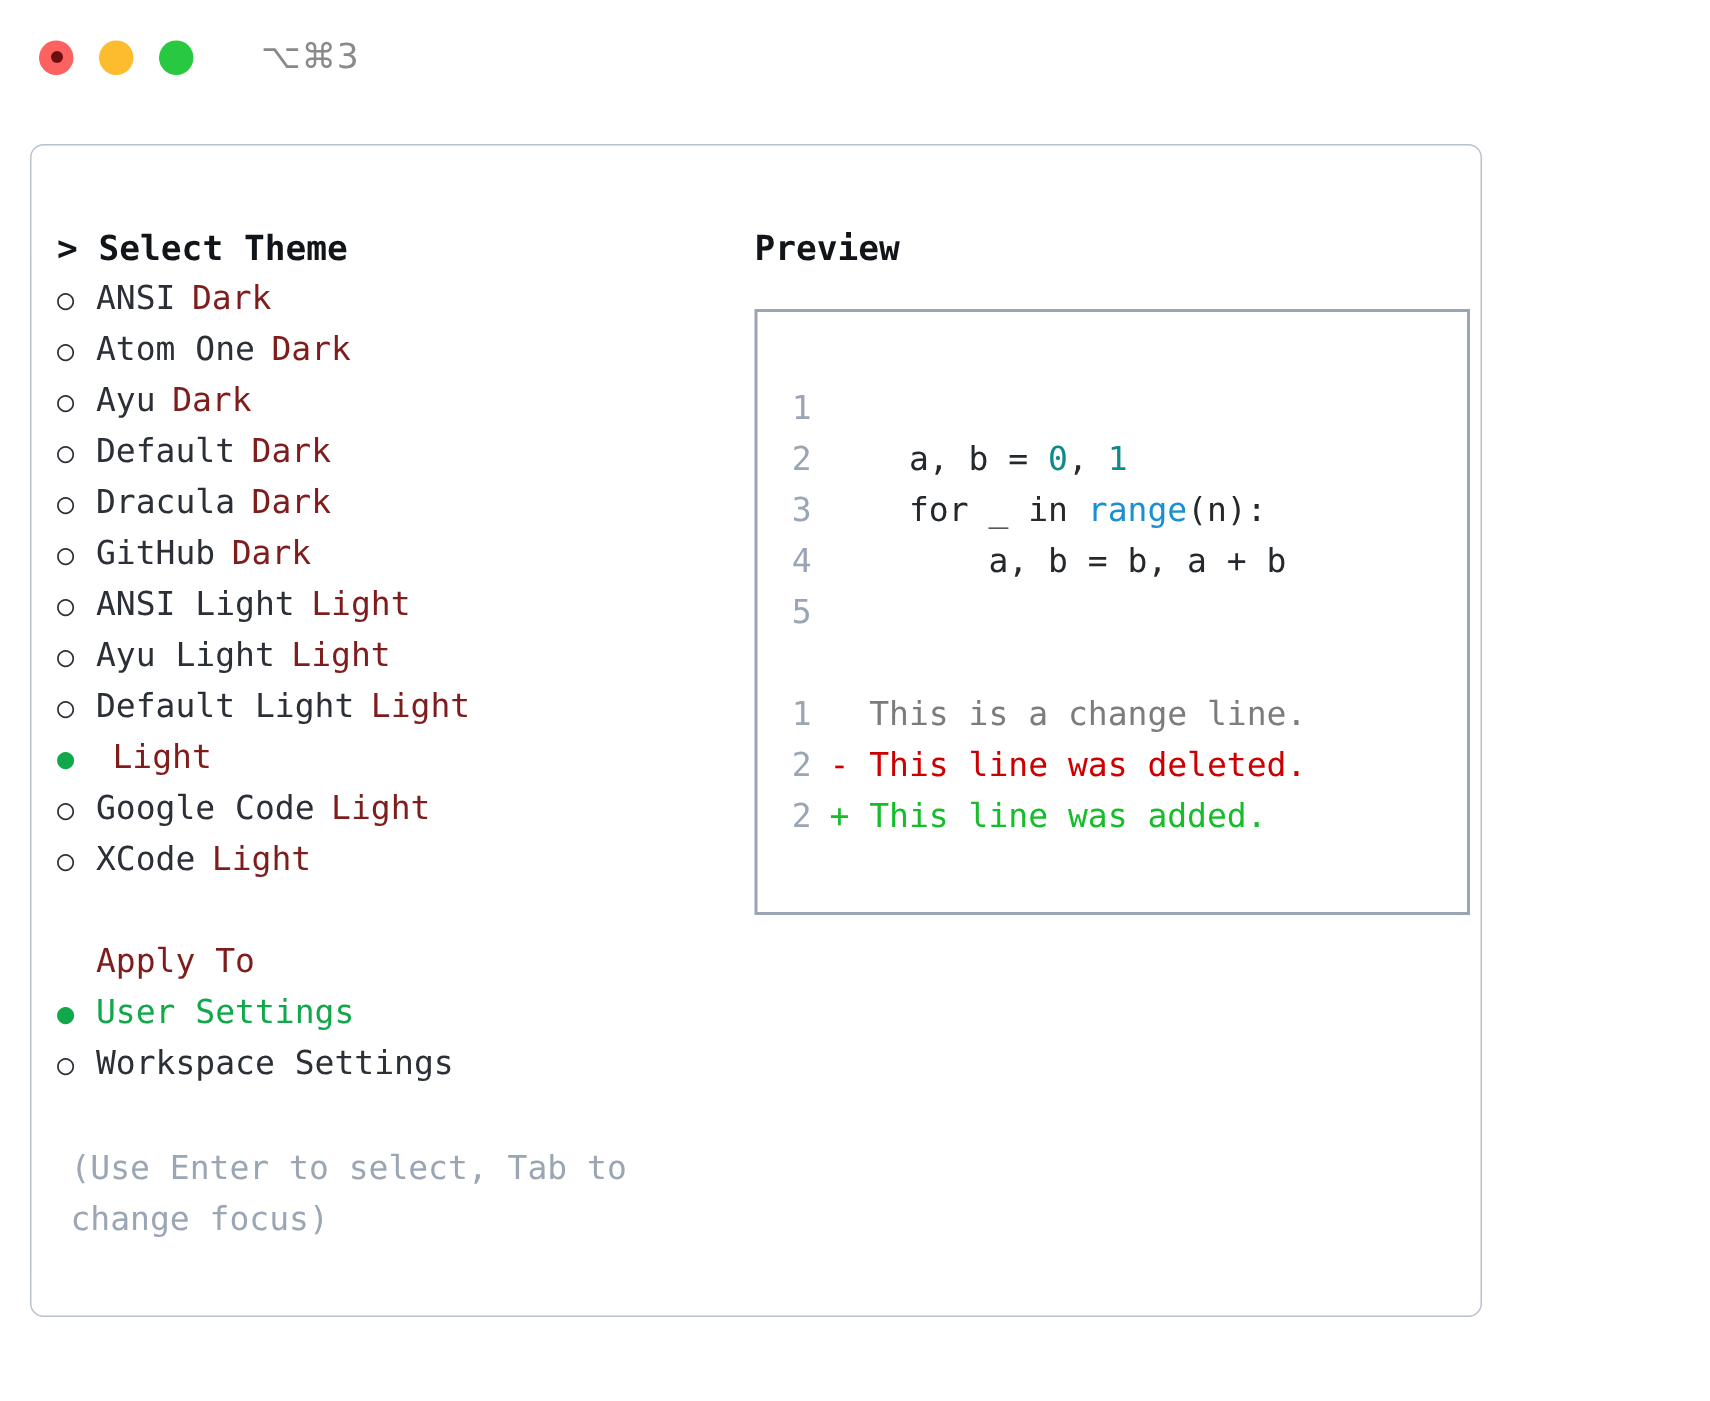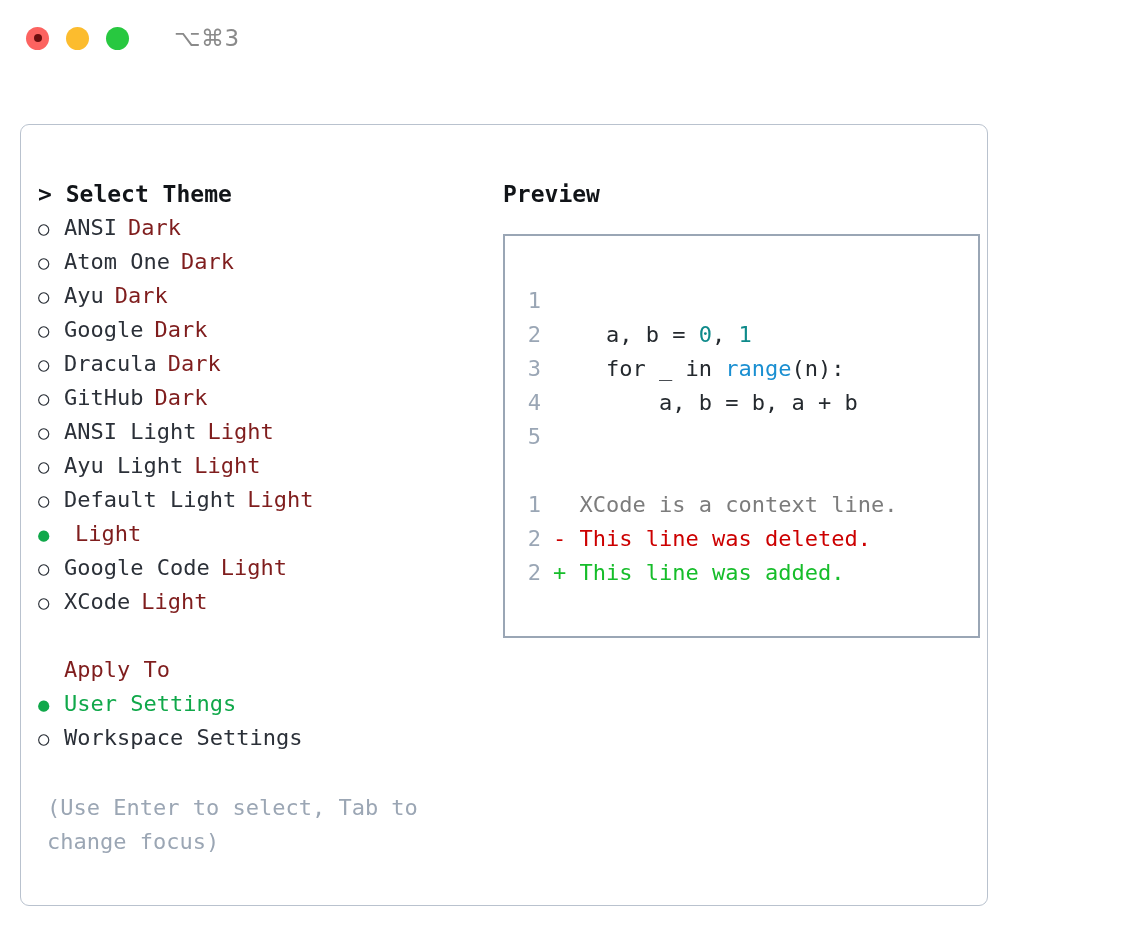--- a/index.html
+++ b/index.html
@@ -67,21 +67,20 @@
   
   .panel {
     position: absolute;
     left: 20px;
     top: 96px;
     width: 968px;
     height: 782px;
     border: 1.5px solid #b9c2ce;
     border-radius: 9px;
     background: #ffffff;
-    margin-top: 28px;
   }
 
   .panel-inner {
     position: relative;
     width: 100%;
     height: 100%;
     display: flex;
   }
 
   .col-left {
@@ -209,21 +208,21 @@
     <div class="panel-inner">
 
       <div class="col-left">
 
         <div class="section-head">&gt; Select Theme</div>
 
         <ul class="opt-list" id="theme-list">
             <li class="opt"><span class="marker">○</span><span class="opt-label">ANSI</span><span class="opt-tag">Dark</span></li>
             <li class="opt"><span class="marker">○</span><span class="opt-label">Atom One</span><span class="opt-tag">Dark</span></li>
             <li class="opt"><span class="marker">○</span><span class="opt-label">Ayu</span><span class="opt-tag">Dark</span></li>
-            <li class="opt"><span class="marker">○</span><span class="opt-label">Google</span><span class="opt-tag">Dark</span></li>
+            <li class="opt"><span class="marker">○</span><span class="opt-label">Default</span><span class="opt-tag">Dark</span></li>
             <li class="opt"><span class="marker">○</span><span class="opt-label">Dracula</span><span class="opt-tag">Dark</span></li>
             <li class="opt"><span class="marker">○</span><span class="opt-label">GitHub</span><span class="opt-tag">Dark</span></li>
             <li class="opt"><span class="marker">○</span><span class="opt-label">ANSI Light</span><span class="opt-tag">Light</span></li>
             <li class="opt"><span class="marker">○</span><span class="opt-label">Ayu Light</span><span class="opt-tag">Light</span></li>
             <li class="opt"><span class="marker">○</span><span class="opt-label">Default Light</span><span class="opt-tag">Light</span></li>
             <li class="opt selected"><span class="marker">●</span><span class="opt-tag">Light</span></li>
             <li class="opt"><span class="marker">○</span><span class="opt-label">Google Code</span><span class="opt-tag">Light</span></li>
             <li class="opt"><span class="marker">○</span><span class="opt-label">XCode</span><span class="opt-tag">Light</span></li>
           </ul>
 
@@ -246,21 +245,21 @@
         <div class="code-box">
           <div id="code-block">
               <div class="code-line"><span class="lineno">1</span></div>
               <div class="code-line"><span class="lineno">2</span><span class="code-text"><span>    a, b = </span><span class="tok-num">0</span><span>, </span><span class="tok-num">1</span></span></div>
               <div class="code-line"><span class="lineno">3</span><span class="code-text"><span>    for _ in </span><span class="tok-call">range</span><span>(n):</span></span></div>
               <div class="code-line"><span class="lineno">4</span><span class="code-text"><span>        a, b = b, a + b</span></span></div>
               <div class="code-line"><span class="lineno">5</span></div>
             </div>
           <div class="code-gap"></div>
           <div id="diff-block">
-              <div class="code-line diff-ctx"><span class="lineno">1</span><span class="code-text">  XCode is a context line.</span></div>
+              <div class="code-line diff-ctx"><span class="lineno">1</span><span class="code-text">  This is a change line.</span></div>
               <div class="code-line diff-del"><span class="lineno">2</span><span class="code-text">- This line was deleted.</span></div>
               <div class="code-line diff-add"><span class="lineno">2</span><span class="code-text">+ This line was added.</span></div>
             </div>
         </div>
       </div>
 
     </div>
   </div>
 </div>
 

